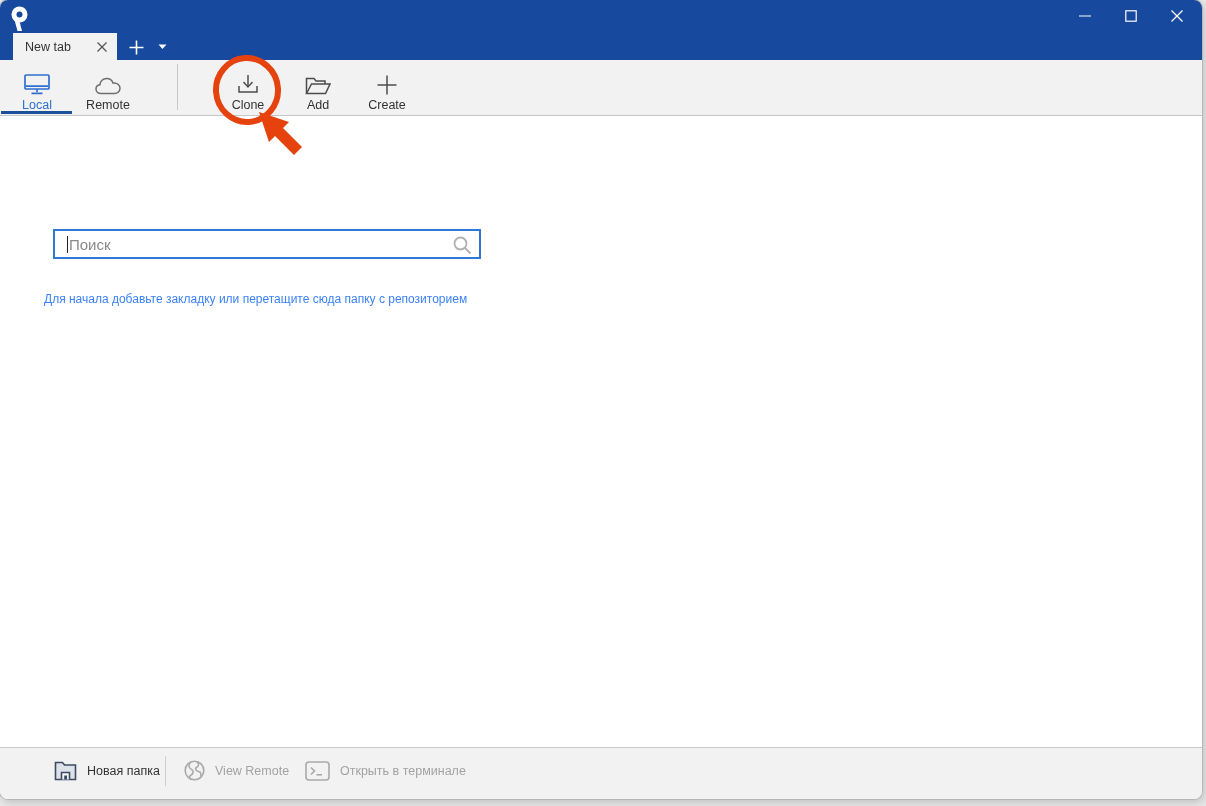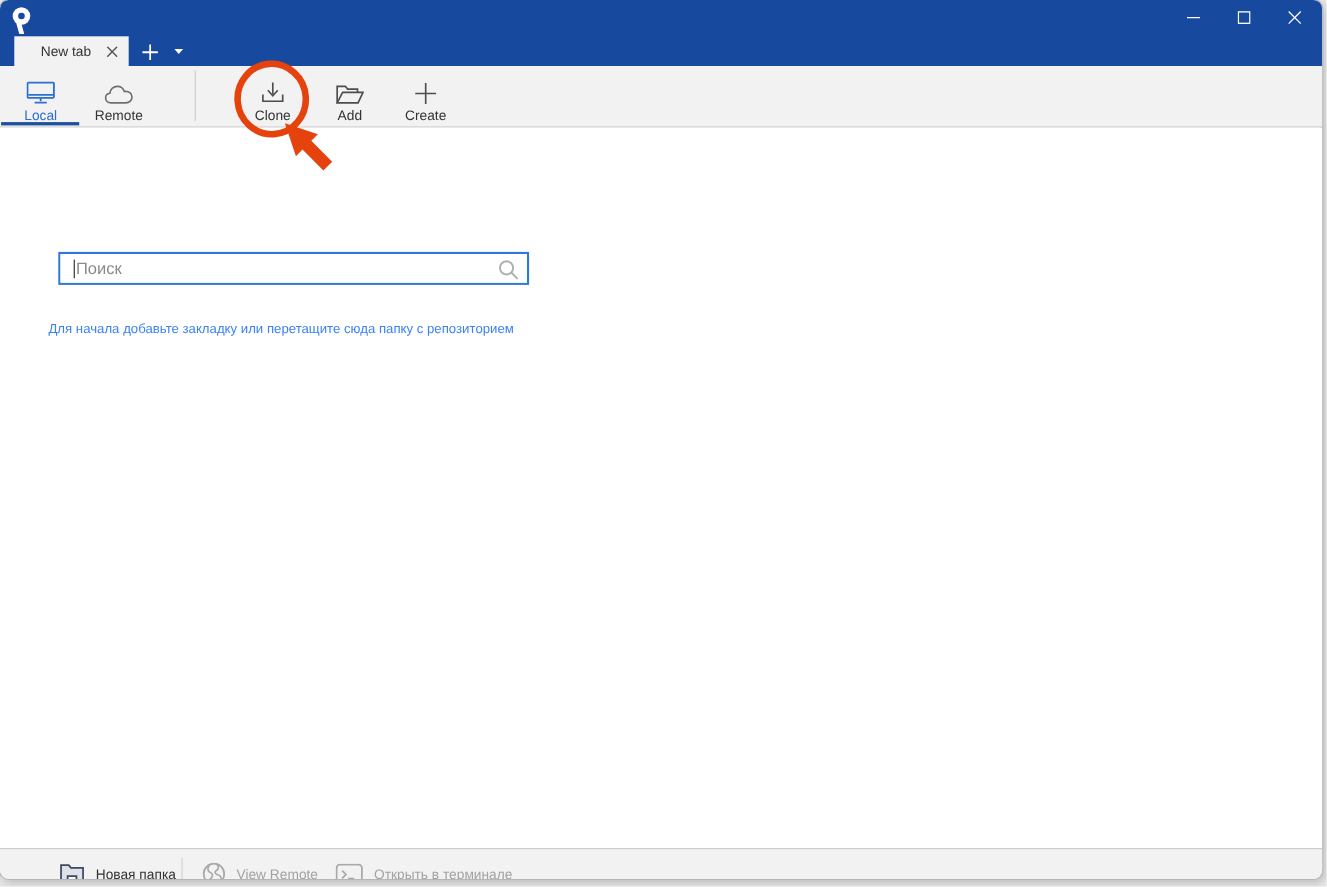--- a/index.html
+++ b/index.html
@@ -22,21 +22,21 @@
   .menu-item {
     color:#ffffff; font-size:13px; padding:4px 11px; cursor:default; white-space:nowrap;
   }
   .menu-item:first-child { padding-left:0; }
   .win-controls { position:absolute; right:2px; top:0; height:31px; display:flex; }
   .win-btn { width:46px; height:31px; display:flex; align-items:center; justify-content:center; }
   
   .tabstrip { position:absolute; left:0; top:33px; width:100%; height:27px; }
   .tab {
     position:absolute; left:13px; top:0; width:104px; height:27px; background:#f2f2f2;
-    display:flex; align-items:center; font-size:12.5px; color:#333; padding-left:24px;
+    display:flex; align-items:center; font-size:12.5px; color:#333; padding-left:12px;
   }
   .tab-close { margin-left:auto; margin-right:8px; width:14px; height:14px; display:flex; align-items:center; justify-content:center; }
   .newtab-btn { position:absolute; left:122px; top:2px; width:28px; height:24px; display:flex; align-items:center; justify-content:center; }
   .tabmenu-btn { position:absolute; left:152px; top:2px; width:20px; height:24px; display:flex; align-items:center; justify-content:center; }
   
   .toolbar {
     position:absolute; left:0; top:60px; width:100%; height:56px;
     background:#f2f2f2; border-bottom:1px solid #c6c6c6;
   }
   .tool-btn {
@@ -67,21 +67,21 @@
     position:absolute; left:0; top:0; width:100%; height:100%;
     border:none; outline:none; padding:0 30px 0 14px;
     font-family:"Liberation Sans", sans-serif; font-size:15px; color:#333;
   }
   .search-input::placeholder { color:#8a8a8a; opacity:1; }
   .caret { position:absolute; left:12px; top:5px; width:1px; height:17px; background:#222; }
   .search-icon { position:absolute; right:7px; top:5px; }
   .hint { position:absolute; left:44px; top:176px; font-size:12px; color:#3b82f6; white-space:nowrap; }
   
   .statusbar {
-    position:absolute; left:0; bottom:0; width:100%; height:28px;
+    position:absolute; left:0; bottom:0; width:100%; height:52px;
     background:#f2f2f2; border-top:1px solid #c9c9c9;
   }
   .sb-item { position:absolute; top:0; height:45px; display:flex; align-items:center; font-size:12.5px; gap:10px; cursor:default; }
   .sb-new-folder { left:54px; color:#333; }
   .sb-view-remote { left:184px; color:#a3a3a3; }
   .sb-terminal { left:305px; color:#a3a3a3; }
   .sb-sep { position:absolute; left:165px; top:8px; width:1px; height:30px; background:#cfcfcf; }
   
   .annotation { position:absolute; left:200px; top:45px; width:130px; height:125px; pointer-events:none; z-index:50; }
 </style>

